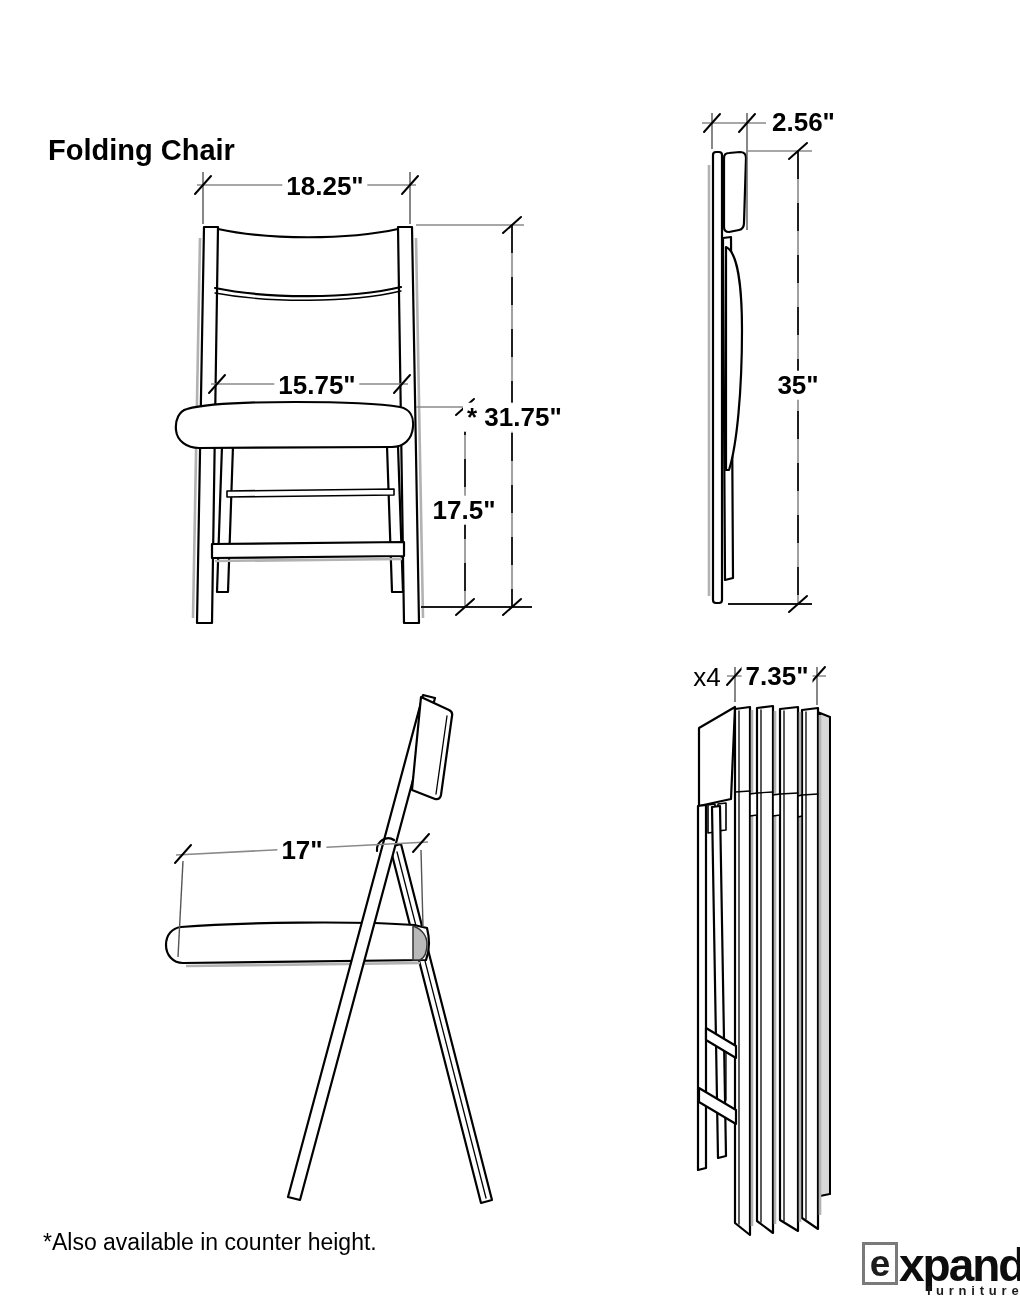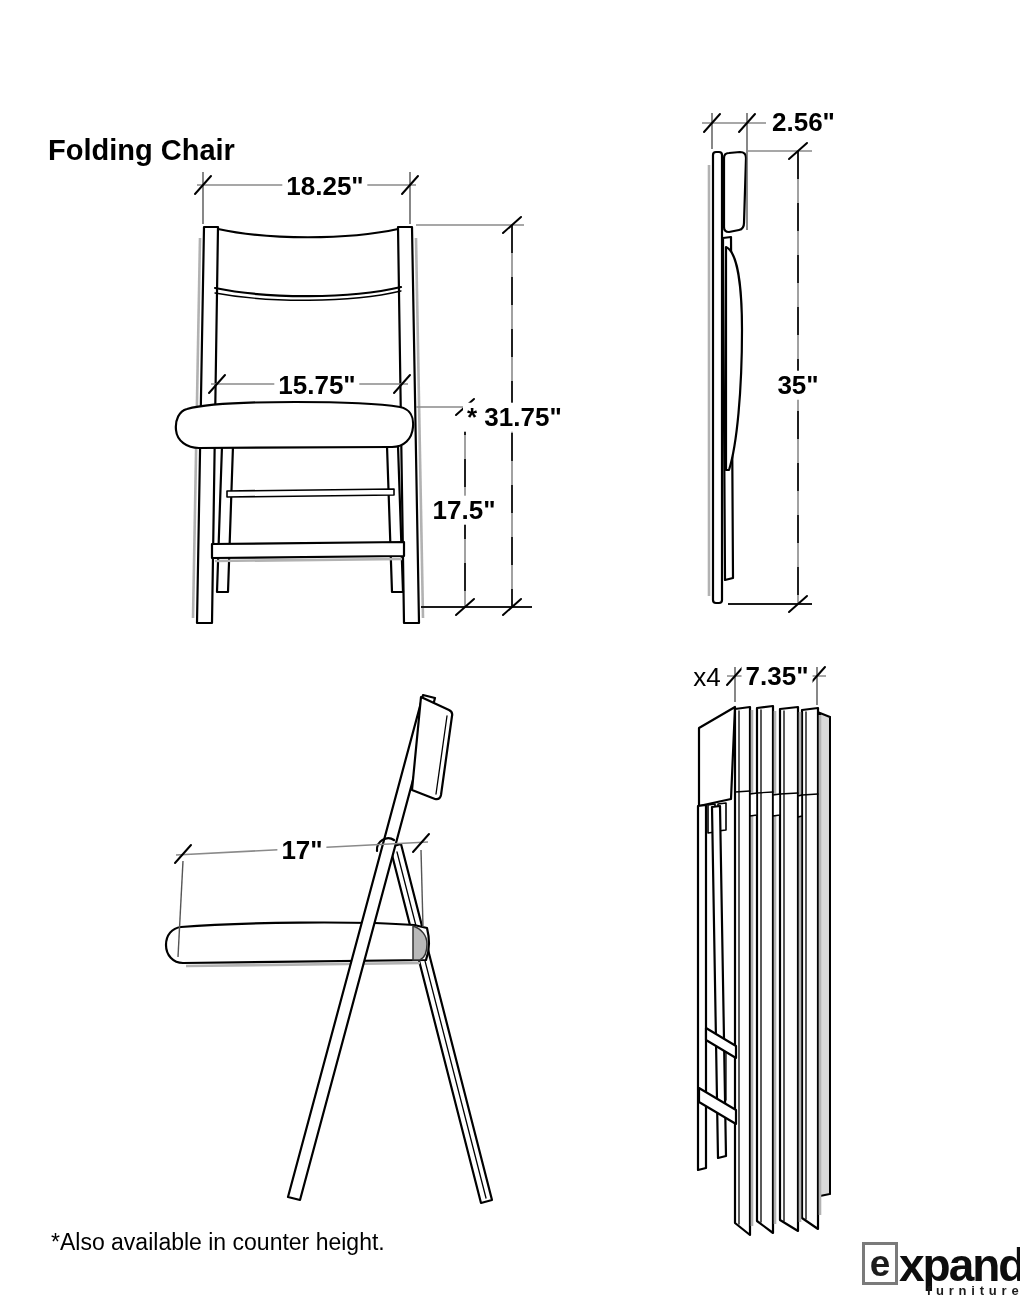--- a/index.html
+++ b/index.html
@@ -46,21 +46,21 @@
     transform: translate(-50%, -50%);
   }
   .dim.left-anchor { transform: translate(0, -50%); }
   .count {
     position: absolute;
     font-size: 26px; font-weight: 400;
     background: #ffffff; padding: 0 2px;
     transform: translate(-50%, -50%);
   }
   .footnote {
-    position: absolute; left: 51px; top: 1229px;
+    position: absolute; left: 43px; top: 1229px;
     font-size: 23px; font-weight: 400;
   }
 
   
   .logo { position: absolute; left: 862px; top: 1242px; }
   .logo-top { display: flex; align-items: flex-end; }
   .logo-e {
     display: inline-flex; align-items: center; justify-content: center;
     width: 30px; height: 37px;
     border: 3px solid #7a7a7a;

